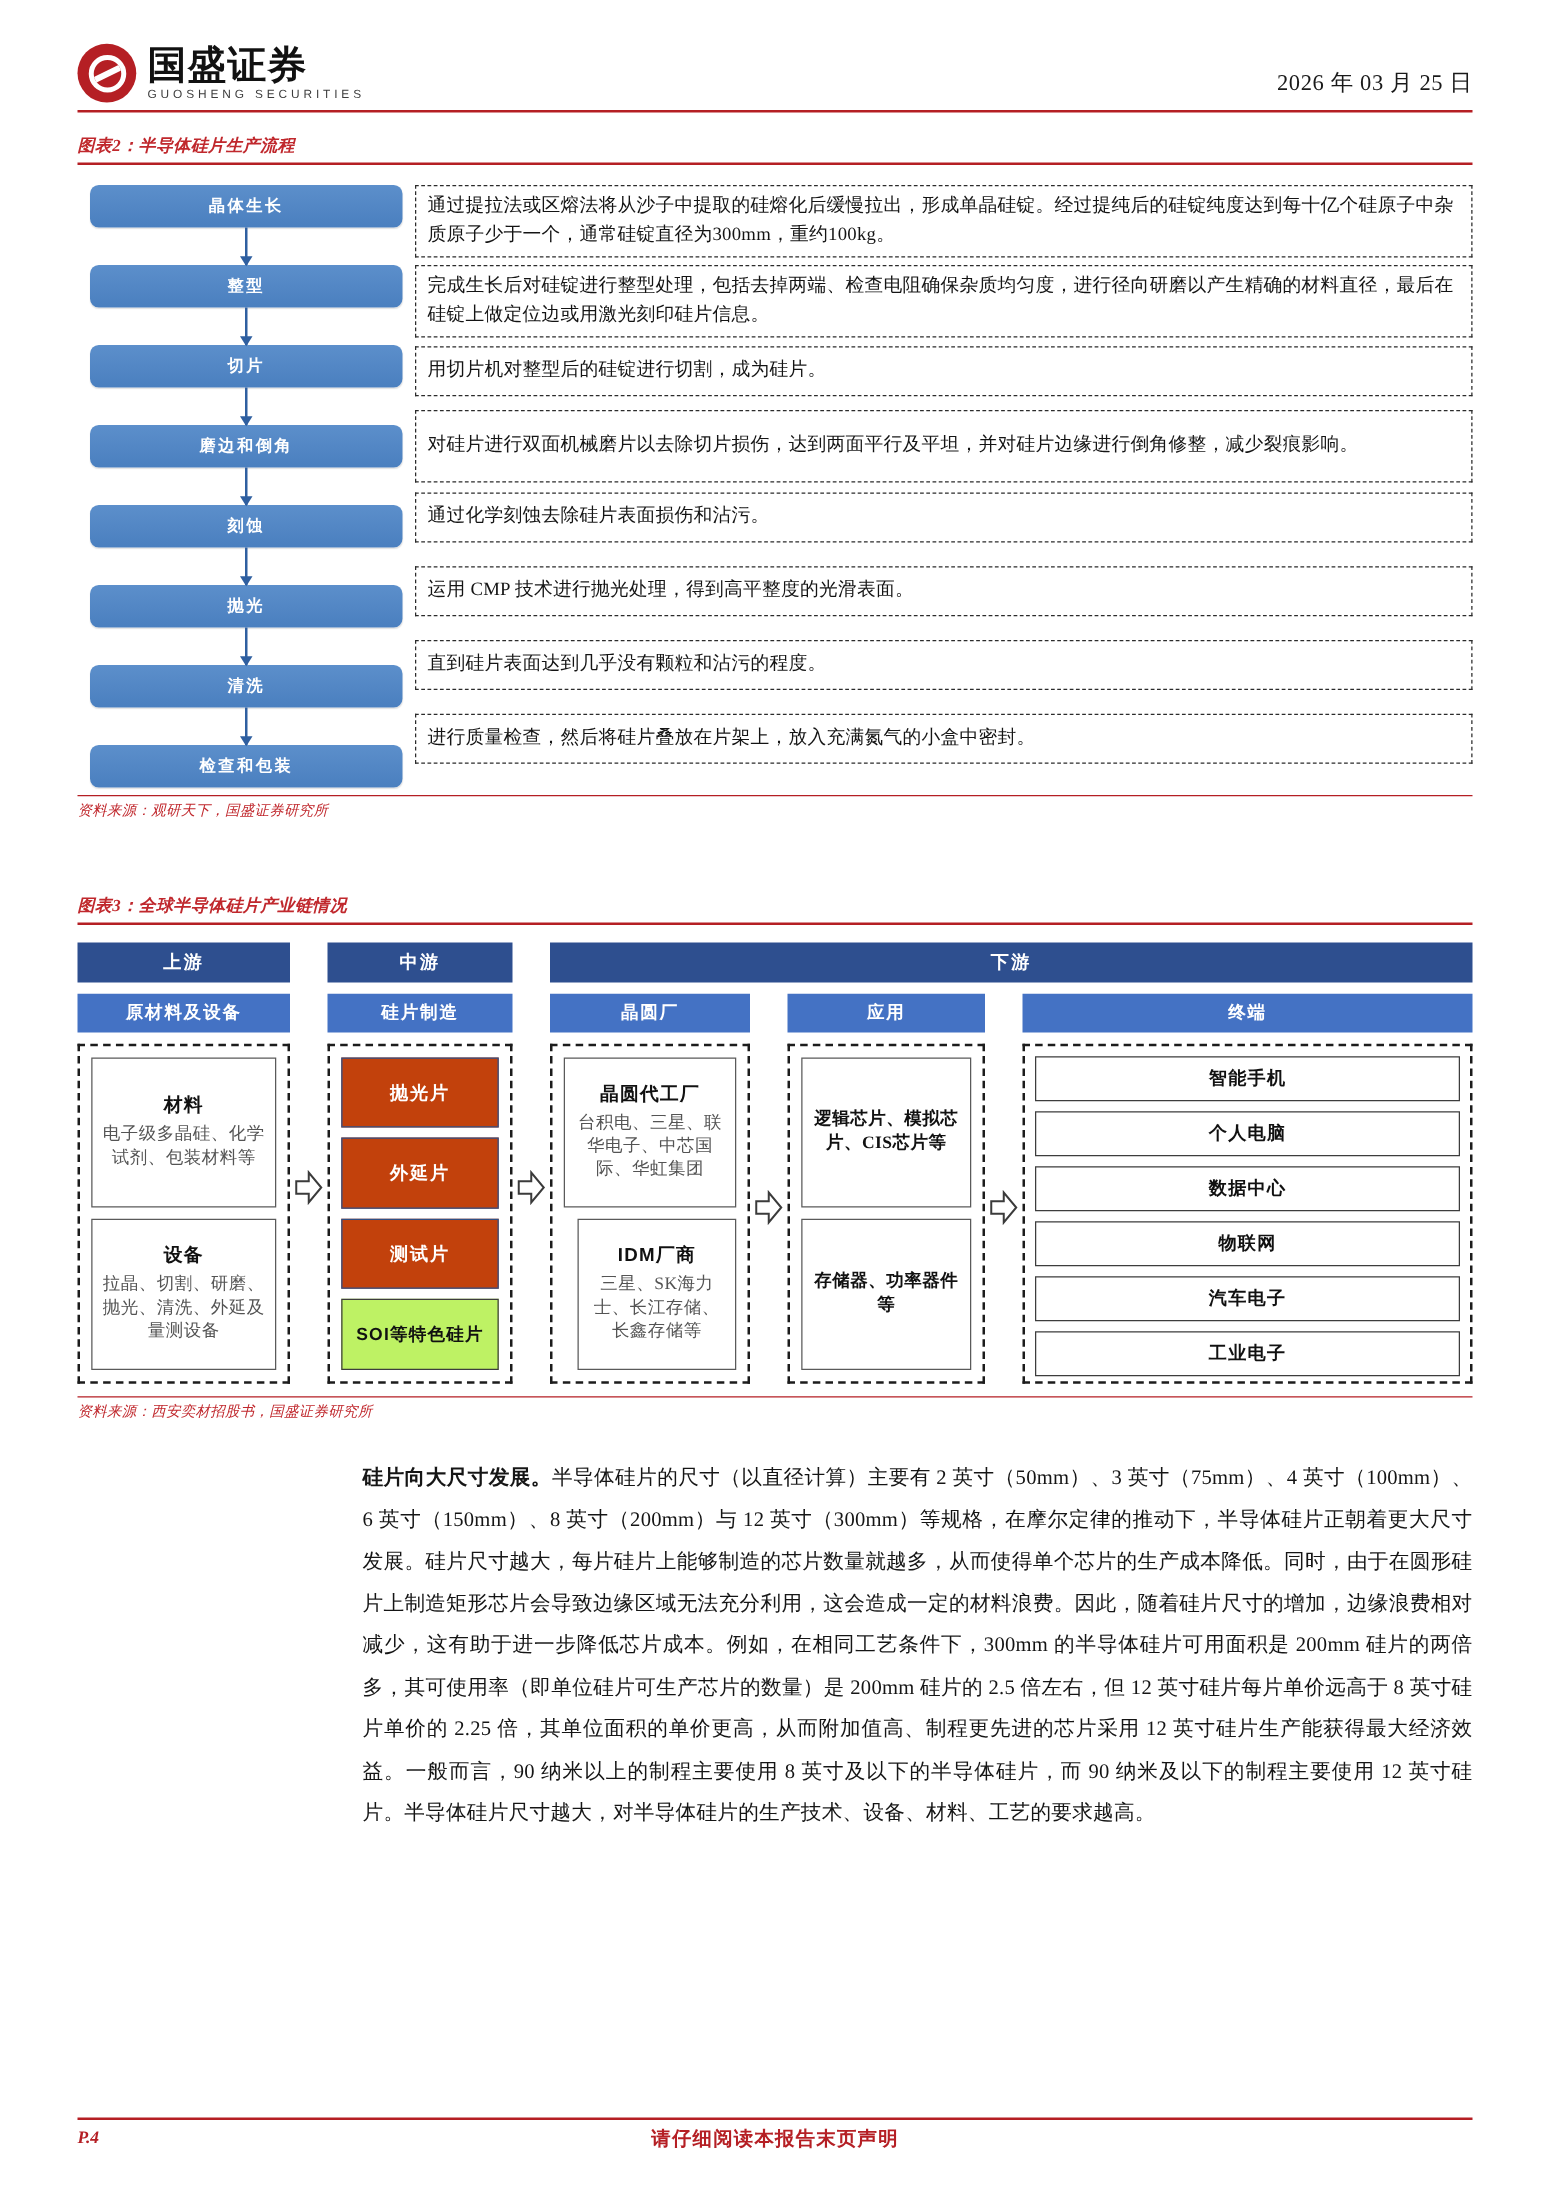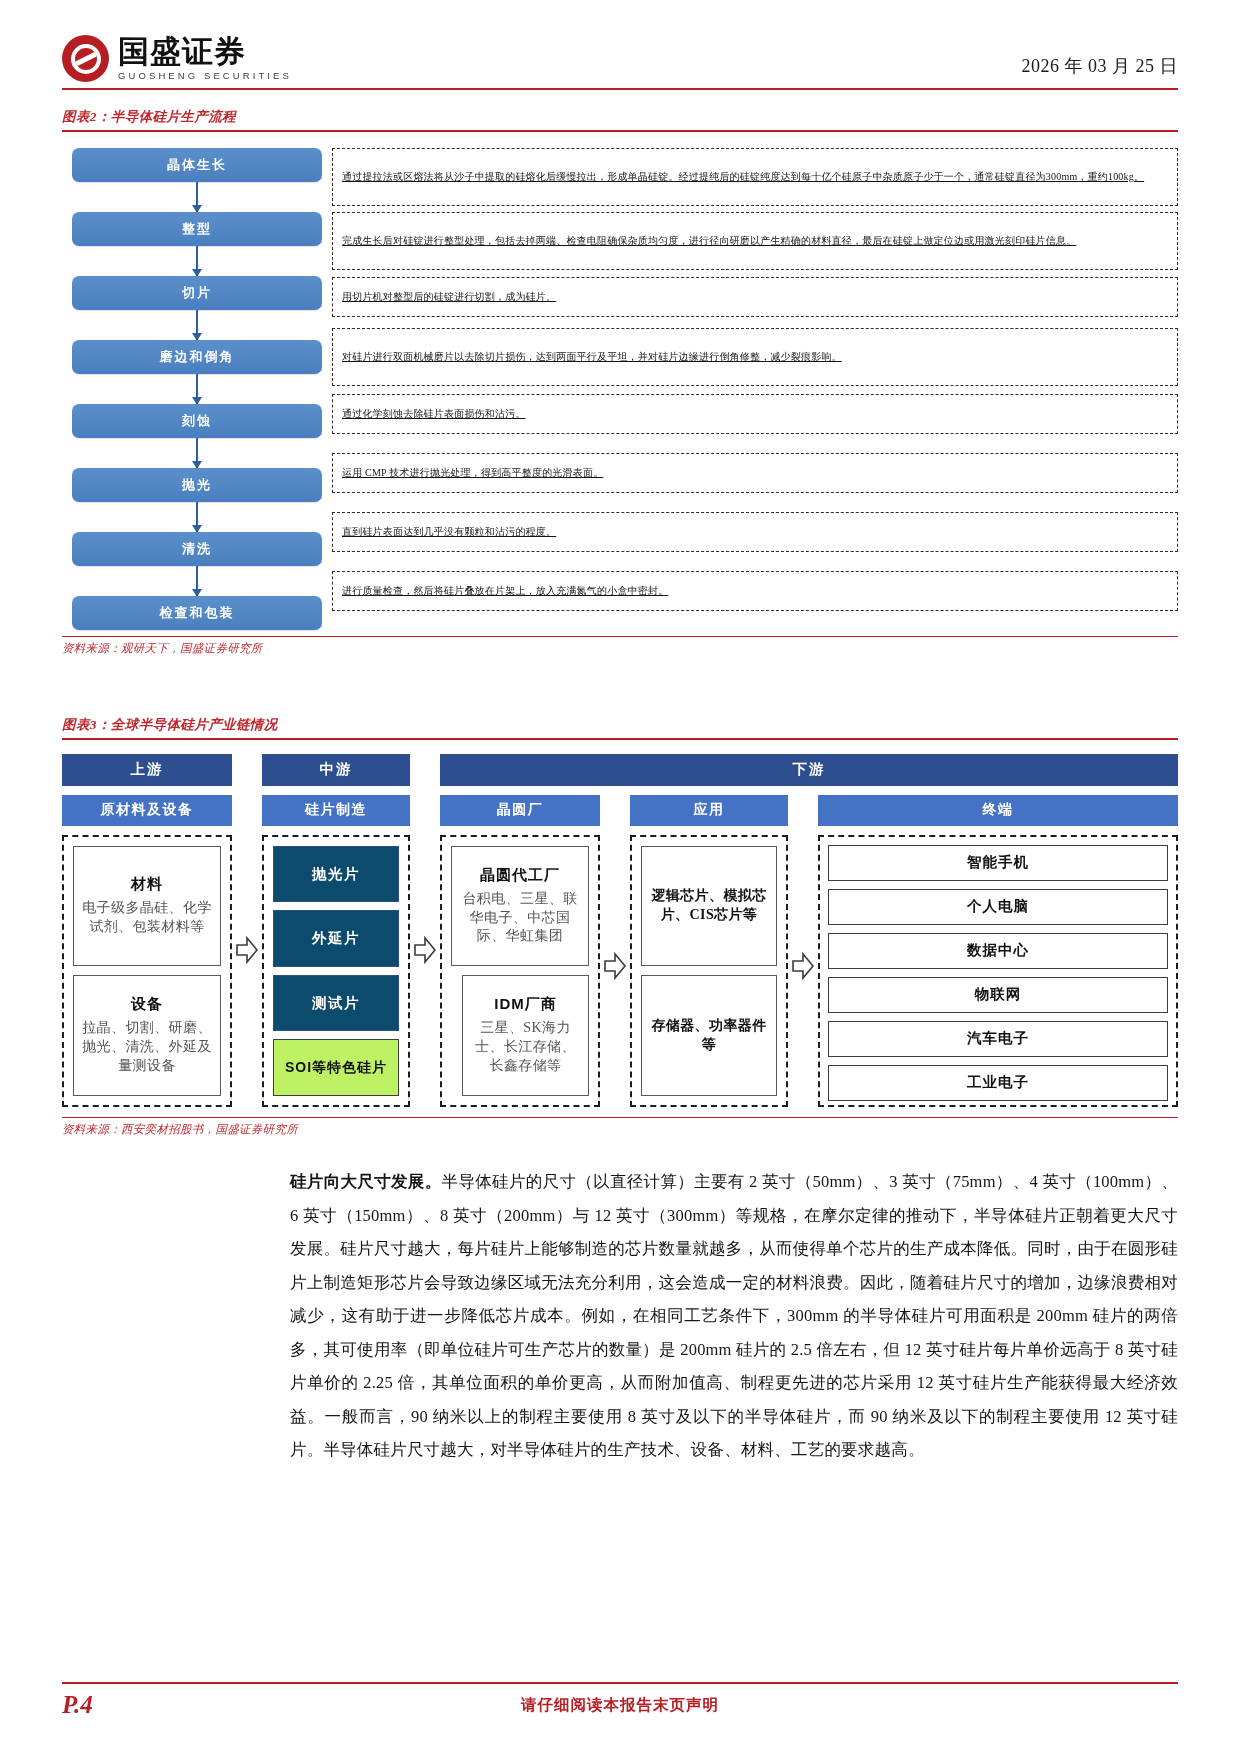--- a/index.html
+++ b/index.html
@@ -51,22 +51,22 @@
   .flow-arrow{height:30px;width:2px;background:#2f5fa0;position:relative;margin:0 auto;}
   .flow-arrow::after{
     content:"";position:absolute;bottom:-1px;left:50%;transform:translateX(-50%);
     width:0;height:0;border-left:5px solid transparent;border-right:5px solid transparent;
     border-top:8px solid #2f5fa0;
   }
   .flow-desc{
     border:1.6px dashed #2b2b2b;
     box-sizing:border-box;
     padding:6px 9px;
-    font-size:10px;line-height:1.52;color:#141414;letter-spacing:0.2px;
-    display:flex;align-items:center;text-decoration:underline;
+    font-size:15px;line-height:1.52;color:#141414;letter-spacing:0.2px;
+    display:flex;align-items:center;
   }
 
   
   .chain{padding:14px 0 10px 0;display:flex;align-items:flex-start;}
   .chain-col{display:flex;flex-direction:column;}
   .band-dark{
     background:#2e4f8f;color:#fff;font-weight:bold;font-size:14.5px;letter-spacing:2px;
     height:32px;display:flex;align-items:center;justify-content:center;
   }
   .band-mid{
@@ -79,21 +79,21 @@
   }
   .white-card{
     border:1.4px solid #5a5a5a;background:#fff;box-sizing:border-box;
     padding:6px 5px;text-align:center;display:flex;flex-direction:column;justify-content:center;
   }
   .card-head{font-weight:bold;font-size:15px;color:#111;letter-spacing:1px;margin-bottom:5px;
     font-family:"Liberation Sans","DejaVu Sans",sans-serif;}
   .card-body{font-size:14px;color:#545454;line-height:1.35;letter-spacing:0.4px;}
   .card-body.dark{color:#111;font-weight:bold;}
   .blue-card{
-    background:#0c4a6e;border:1.4px solid #2f4f86;color:#fff;font-weight:bold;
+    background:#c2410c;border:1.4px solid #2f4f86;color:#fff;font-weight:bold;
     font-size:14.5px;letter-spacing:1.5px;display:flex;align-items:center;justify-content:center;
     box-sizing:border-box;
   }
   .plain-card{
     border:1.4px solid #3d3d3d;background:#bef264;color:#111;font-weight:bold;font-size:14px;
     letter-spacing:1px;display:flex;align-items:center;justify-content:center;box-sizing:border-box;
     font-family:"Liberation Sans","DejaVu Sans",sans-serif;
   }
   .chev{
     flex:0 0 auto;width:30px;display:flex;align-items:center;justify-content:center;
@@ -113,21 +113,21 @@
     margin-top:28px;margin-left:228px;margin-right:0;
     font-size:16.5px;line-height:2.03;color:#151515;text-align:justify;
     letter-spacing:0.2px;text-indent:0;
   }
   .bodytext b{font-weight:bold;}
 
   
   .footer{position:absolute;left:62px;right:62px;bottom:34px;}
   .footer-rule{height:1.6px;background:#b51f24;margin-bottom:7px;}
   .footer-row{display:flex;align-items:center;justify-content:space-between;}
-  .footer-page{color:#b51f24;font-weight:bold;font-style:italic;font-size:25px;}
+  .footer-page{color:#b51f24;font-weight:bold;font-style:italic;font-size:14px;}
   .footer-center{
     position:absolute;left:0;right:0;text-align:center;color:#b51f24;
     font-weight:bold;font-size:15.5px;letter-spacing:1px;pointer-events:none;
   }
 </style>
 </head>
 <body>
 
 <div class="page">
 

